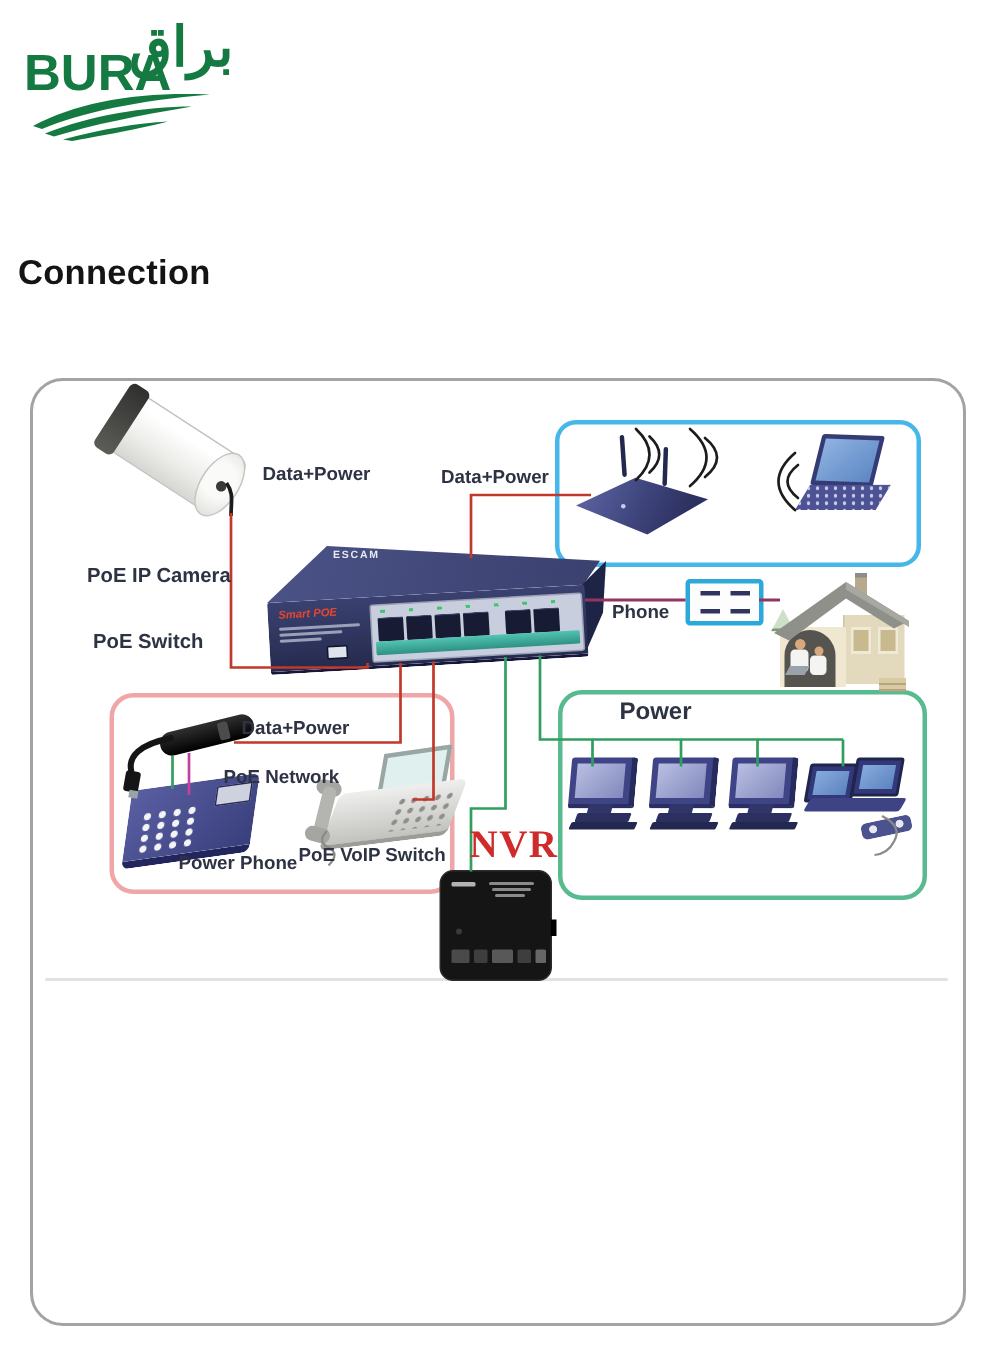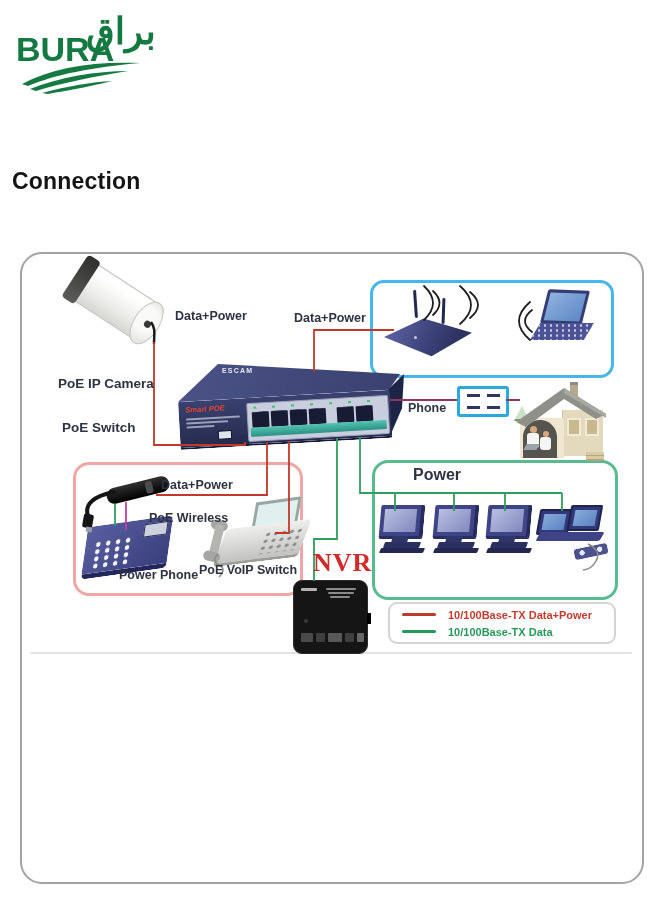--- a/index.html
+++ b/index.html
@@ -358,31 +358,21 @@
       <path class="wire-cord" d="M196,300 q-7,7 1,11 q8,4 0,12"></path>
       <path class="wire-cord" d="M566,290 q14,7 8,17 q-4,8 -13,9"></path>
     </svg>
 
     <div class="lbl lbl-cam-link">Data+Power</div>
     <div class="lbl lbl-wifi-link">Data+Power</div>
     <div class="lbl lbl-camera">PoE IP Camera</div>
     <div class="lbl lbl-switch">PoE Switch</div>
     <div class="lbl lbl-power">Phone</div>
     <div class="lbl lbl-splitter-link">Data+Power</div>
-    <div class="lbl lbl-splitter">PoE Wireless</div>
+    <div class="lbl lbl-splitter">PoE Network</div>
     <div class="lbl lbl-voip">Power Phone</div>
     <div class="lbl lbl-poevoip">PoE VoIP Switch</div>
     <div class="lbl lbl-nvr">NVR</div>
     <div class="lbl lbl-data">Power</div>
 
-    <div class="legend">
-      <div class="legend-row">
-        <div class="legend-swatch sw-red"></div>
-        <div class="legend-label lg-red">10/100Base-TX Data+Power</div>
-      </div>
-      <div class="legend-row">
-        <div class="legend-swatch sw-green"></div>
-        <div class="legend-label lg-green">10/100Base-TX Data</div>
-      </div>
-    </div>
 
   </div>
 </div>
 
 </body></html>

